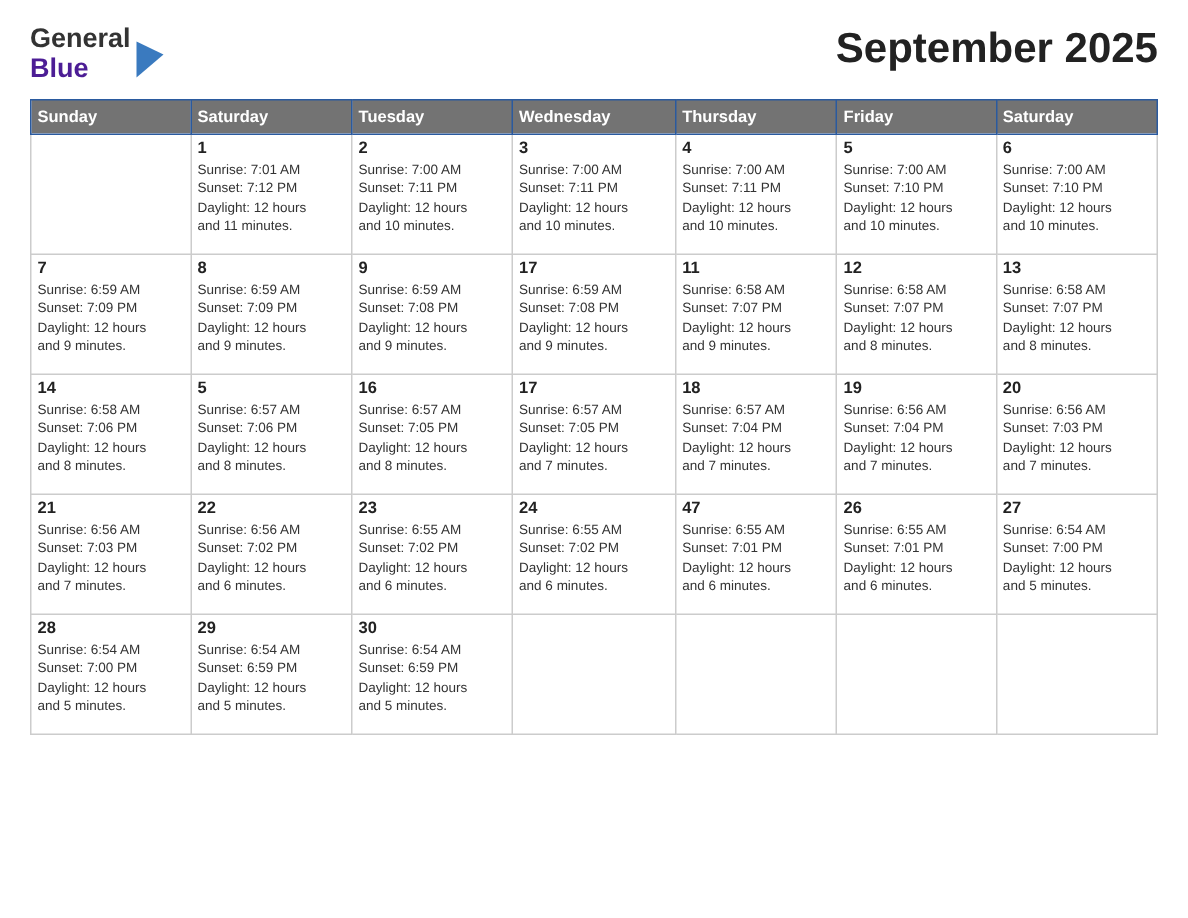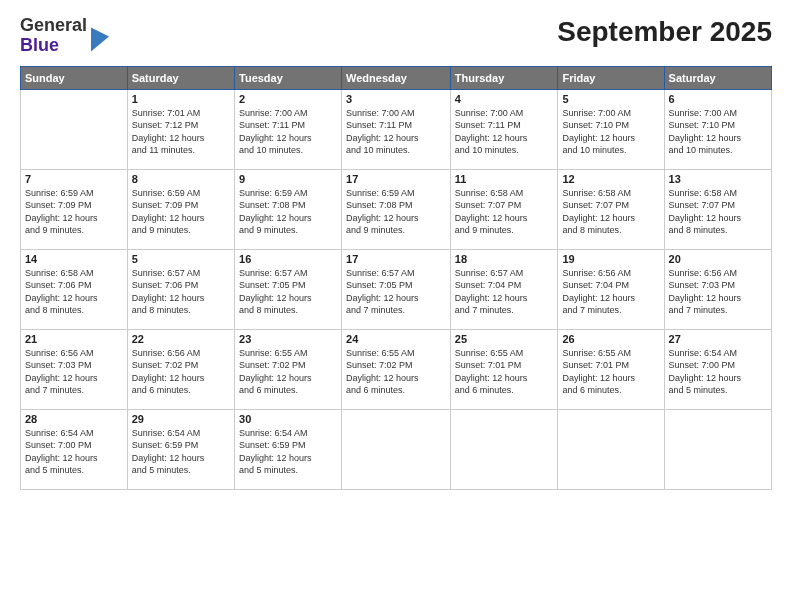--- a/index.html
+++ b/index.html
@@ -289,21 +289,21 @@
 and 6 minutes.</div>
           </td>
           <td>
             <div class="day-num">24</div>
             <div class="day-info" style="white-space: pre-line;">Sunrise: 6:55 AM
 Sunset: 7:02 PM
 Daylight: 12 hours
 and 6 minutes.</div>
           </td>
           <td>
-            <div class="day-num">25</div>
+            <div class="day-num">47</div>
             <div class="day-info" style="white-space: pre-line;">Sunrise: 6:55 AM
 Sunset: 7:01 PM
 Daylight: 12 hours
 and 6 minutes.</div>
           </td>
           <td>
             <div class="day-num">26</div>
             <div class="day-info" style="white-space: pre-line;">Sunrise: 6:55 AM
 Sunset: 7:01 PM
 Daylight: 12 hours

